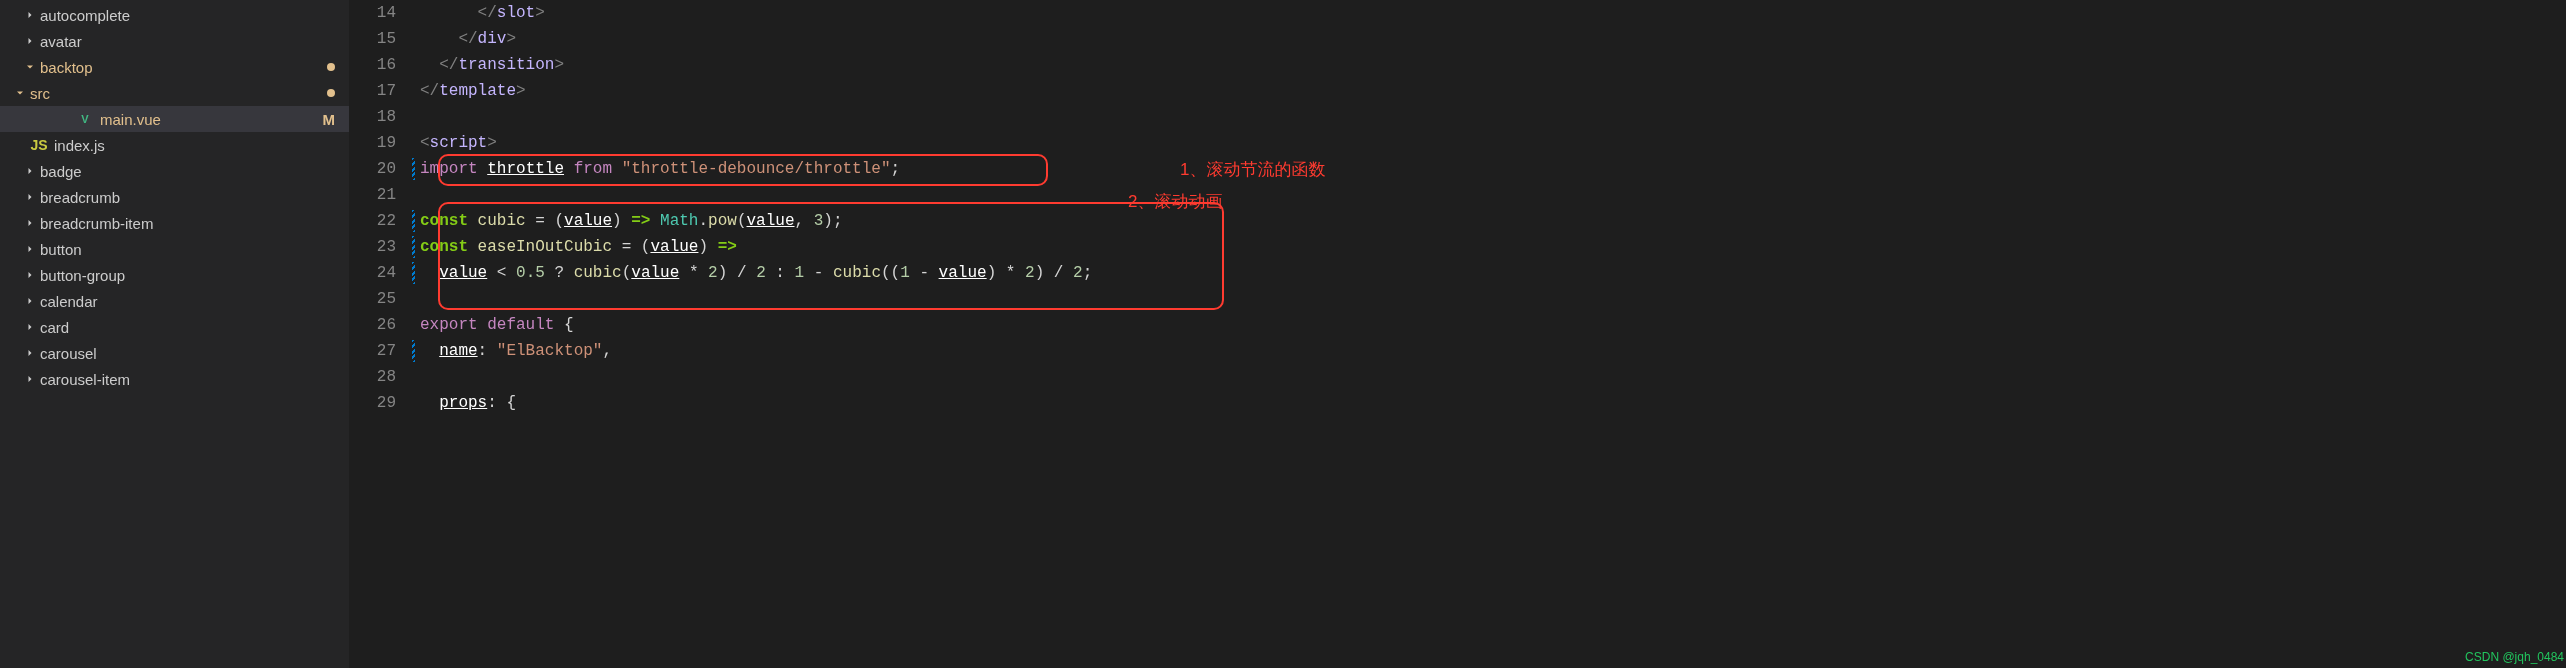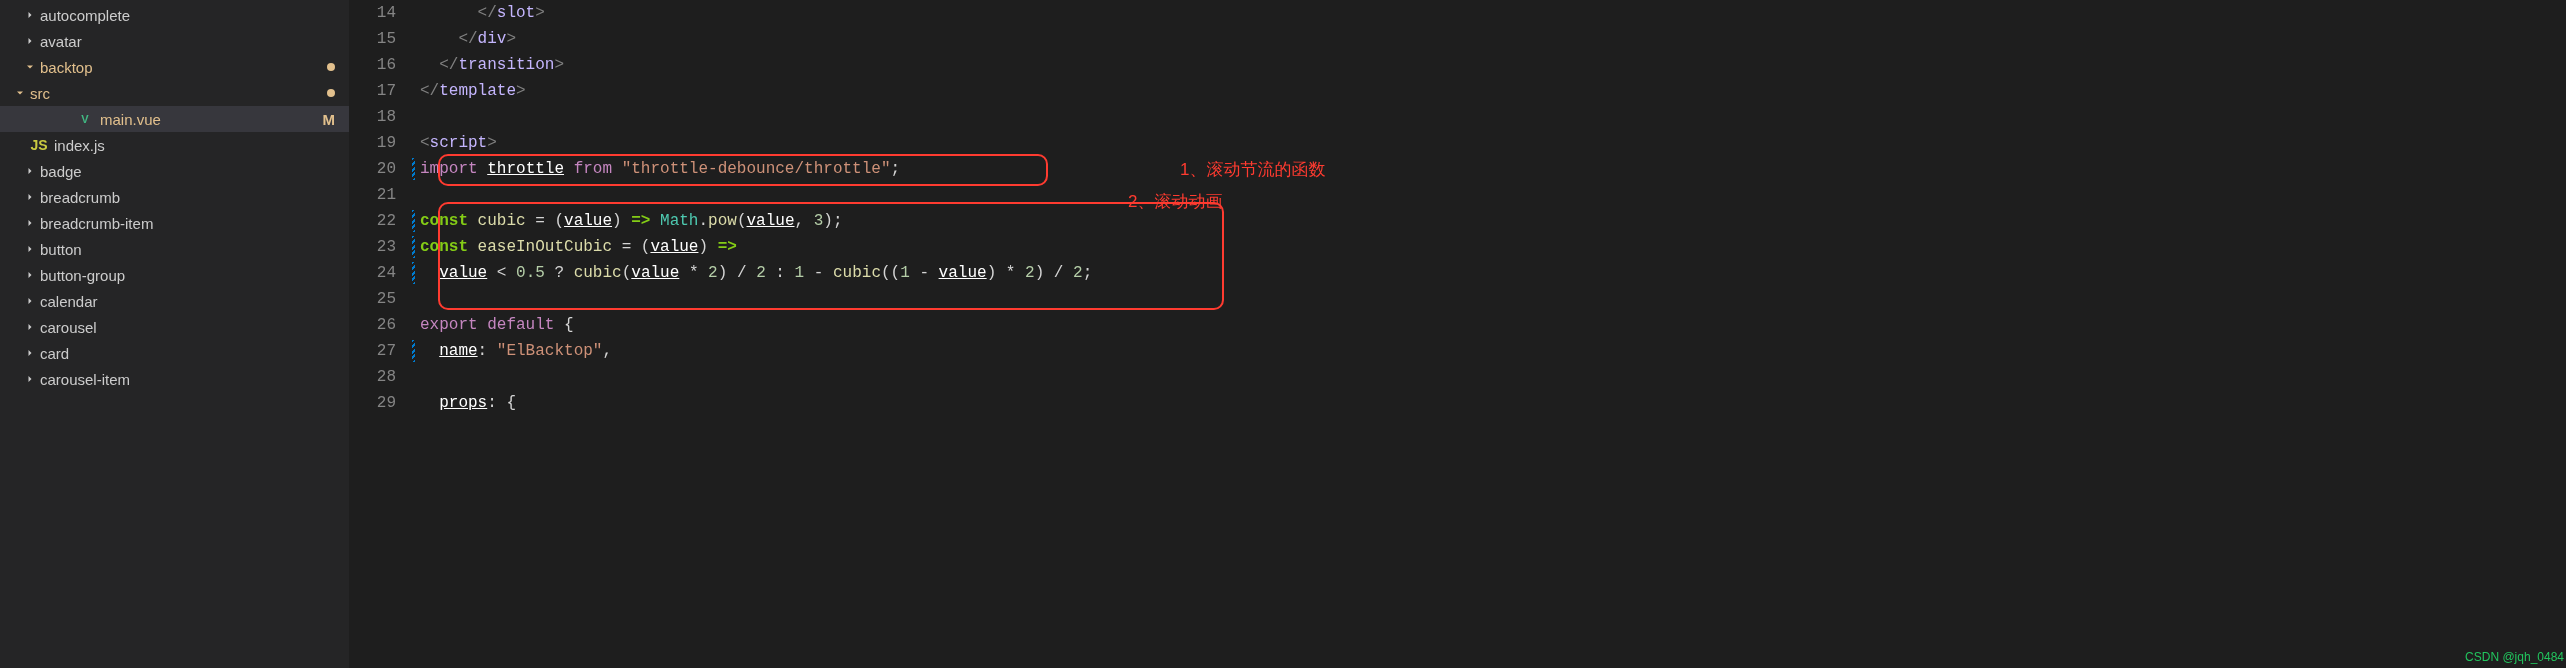--- a/index.html
+++ b/index.html
@@ -218,29 +218,29 @@
           </svg>
         </span>
         <span class="label">calendar</span>
       </div>
       <div class="tree-item indent-0">
         <span class="chevron">
           <svg width="12" height="12" viewBox="0 0 16 16">
             <path transform="" d="M6 4l4 4-4 4z"></path>
           </svg>
         </span>
+        <span class="label">card</span>
+      </div>
+      <div class="tree-item indent-0">
+        <span class="chevron">
+          <svg width="12" height="12" viewBox="0 0 16 16">
+            <path transform="" d="M6 4l4 4-4 4z"></path>
+          </svg>
+        </span>
         <span class="label">carousel</span>
-      </div>
-      <div class="tree-item indent-0">
-        <span class="chevron">
-          <svg width="12" height="12" viewBox="0 0 16 16">
-            <path transform="" d="M6 4l4 4-4 4z"></path>
-          </svg>
-        </span>
-        <span class="label">card</span>
       </div>
       <div class="tree-item indent-0">
         <span class="chevron">
           <svg width="12" height="12" viewBox="0 0 16 16">
             <path transform="" d="M6 4l4 4-4 4z"></path>
           </svg>
         </span>
         <span class="label">carousel-item</span>
       </div>
     </div>

